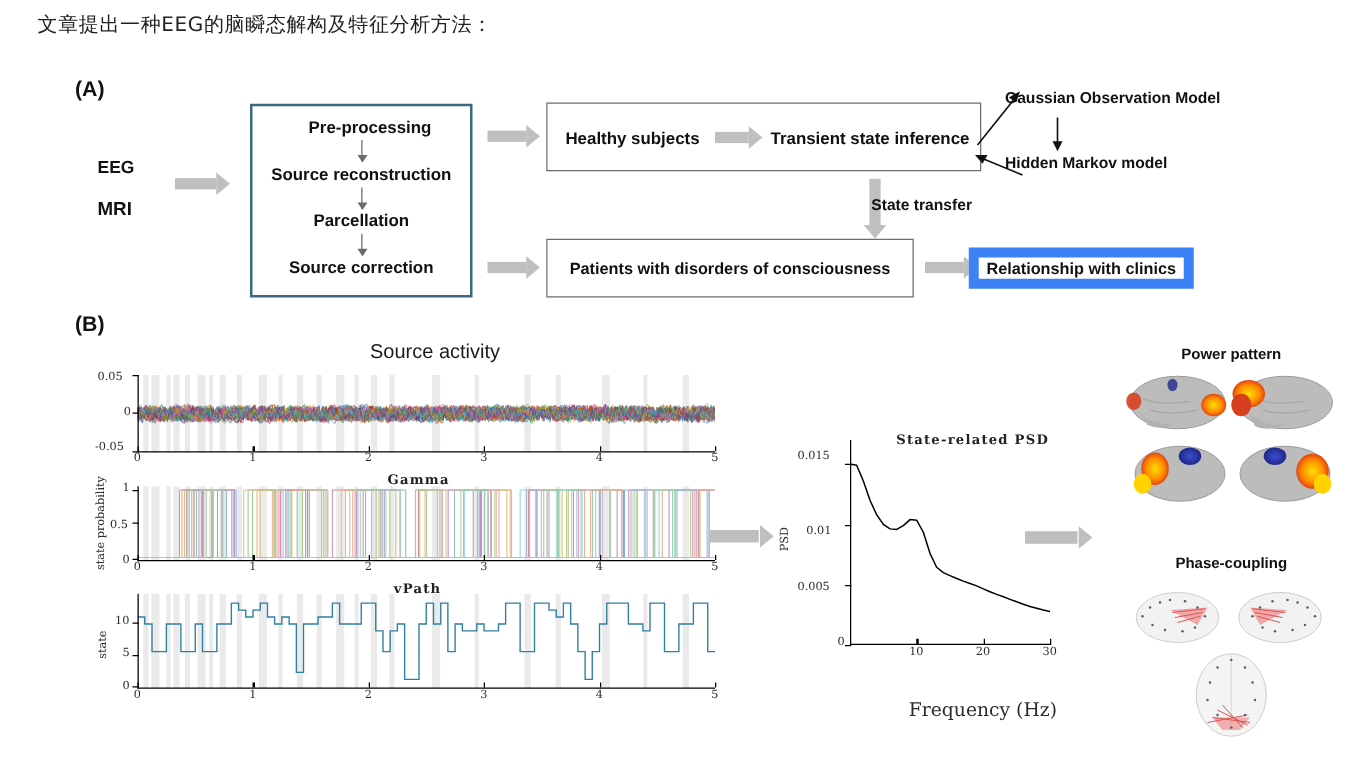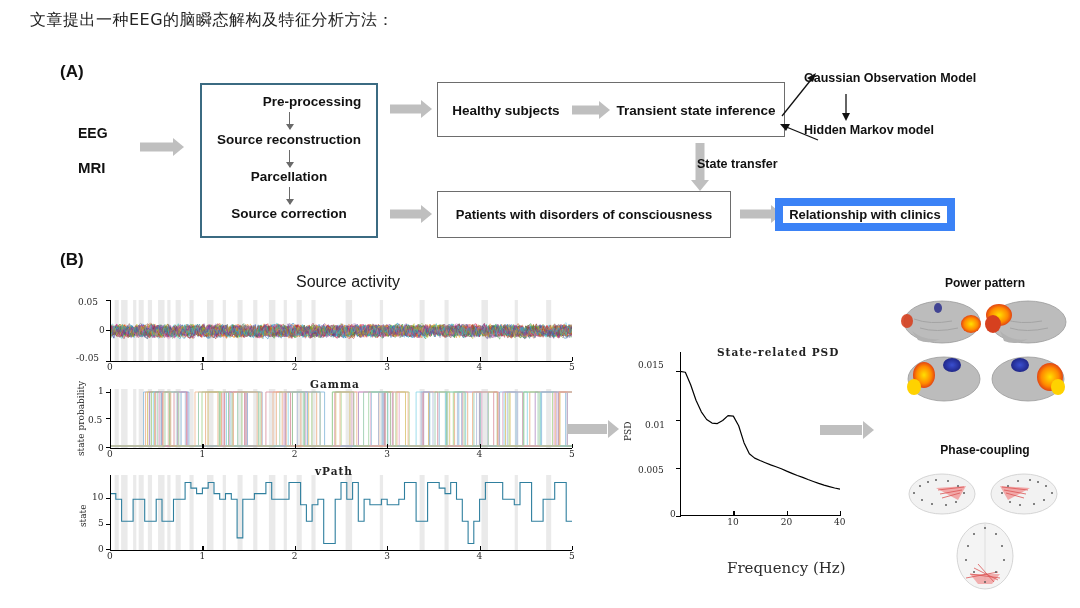--- a/index.html
+++ b/index.html
@@ -75,21 +75,21 @@
 
 <div class="abs stage-label" style="left:78px;top:125px;font-size:14px;">EEG</div>
 <div class="abs stage-label" style="left:78px;top:159px;font-size:15px;">MRI</div>
 
 <div class="garrow right abs" style="left:140px;top:138px;width:44px;height:18px;">
   <div class="shaft" style="width:33px;height:9px;"></div>
     <div class="head"></div>
 </div>
 
 <div class="abs box-teal flowbox" style="left:200px;top:83px;width:178px;height:155px;"></div>
-<div class="abs stage-label" style="left:200px;top:94px;width:192px;margin-left:16px;">Pre-processing</div>
+<div class="abs stage-label" style="left:200px;top:94px;width:192px;">Pre-processing</div>
 <div class="abs vconn" style="left:289px;top:112px;height:17px;"></div>
 <div class="abs stage-label" style="left:200px;top:132px;width:178px;">Source reconstruction</div>
 <div class="abs vconn" style="left:289px;top:150px;height:17px;"></div>
 <div class="abs stage-label" style="left:200px;top:169px;width:178px;">Parcellation</div>
 <div class="abs vconn" style="left:289px;top:187px;height:17px;"></div>
 <div class="abs stage-label" style="left:200px;top:206px;width:178px;">Source correction</div>
 
 <div class="garrow right abs" style="left:390px;top:100px;width:42px;height:18px;">
   <div class="shaft" style="width:31px;height:9px;"></div>
     <div class="head"></div>
@@ -361,21 +361,21 @@
     <path d="M0.00 19.29L5.33 20.26L10.67 32.80L16.00 48.24L21.33 59.81L26.67 67.53L32.00 71.10L37.33 71.58L42.67 68.49L48.00 63.67L53.33 64.15L58.67 73.80L64.00 90.68L69.33 101.78L74.67 106.12L80.00 108.53L85.33 110.75L90.67 112.87L96.00 114.80L101.33 116.73L106.67 119.14L112.00 121.36L117.33 123.48L122.67 125.41L128.00 127.53L133.33 129.46L138.67 131.39L144.00 133.13L149.33 134.58L154.67 136.02L160.00 137.18" fill="none" stroke="#000000" stroke-width="1.2" stroke-linejoin="round"></path>
   </svg>
 <div class="abs axisline" style="left:680px;top:352px;width:1.3px;height:164px;"></div>
 <div class="abs axisline" style="left:680px;top:515px;width:160px;height:1.3px;"></div>
 <div class="abs" id="xticks-psd">
     <div class="abs" style="left: 733.333px; top: 511px; width: 1.2px; height: 5px; background: rgb(0, 0, 0);"></div>
     <div class="abs tick-lbl" style="left: 727.333px; top: 517px;">10</div>
     <div class="abs" style="left: 786.667px; top: 511px; width: 1.2px; height: 5px; background: rgb(0, 0, 0);"></div>
     <div class="abs tick-lbl" style="left: 780.667px; top: 517px;">20</div>
     <div class="abs" style="left: 840px; top: 511px; width: 1.2px; height: 5px; background: rgb(0, 0, 0);"></div>
-    <div class="abs tick-lbl" style="left: 834px; top: 517px;">40</div>
+    <div class="abs tick-lbl" style="left: 834px; top: 517px;">30</div>
     <div class="abs" style="left: 676px; top: 371.294px; width: 5px; height: 1.2px; background: rgb(0, 0, 0);"></div>
     <div class="abs" style="left: 676px; top: 419.529px; width: 5px; height: 1.2px; background: rgb(0, 0, 0);"></div>
     <div class="abs" style="left: 676px; top: 467.765px; width: 5px; height: 1.2px; background: rgb(0, 0, 0);"></div>
     <div class="abs" style="left: 676px; top: 516px; width: 5px; height: 1.2px; background: rgb(0, 0, 0);"></div>
   </div>
 <div class="abs ax-lbl" style="left:727px;top:539px;font-size:15px;margin-top:20px;">Frequency (Hz)</div>
 
 <div class="garrow right abs" style="left:820px;top:420px;width:54px;height:20px;">
   <div class="shaft" style="width:42px;height:10px;"></div>
     <div class="head"></div>

